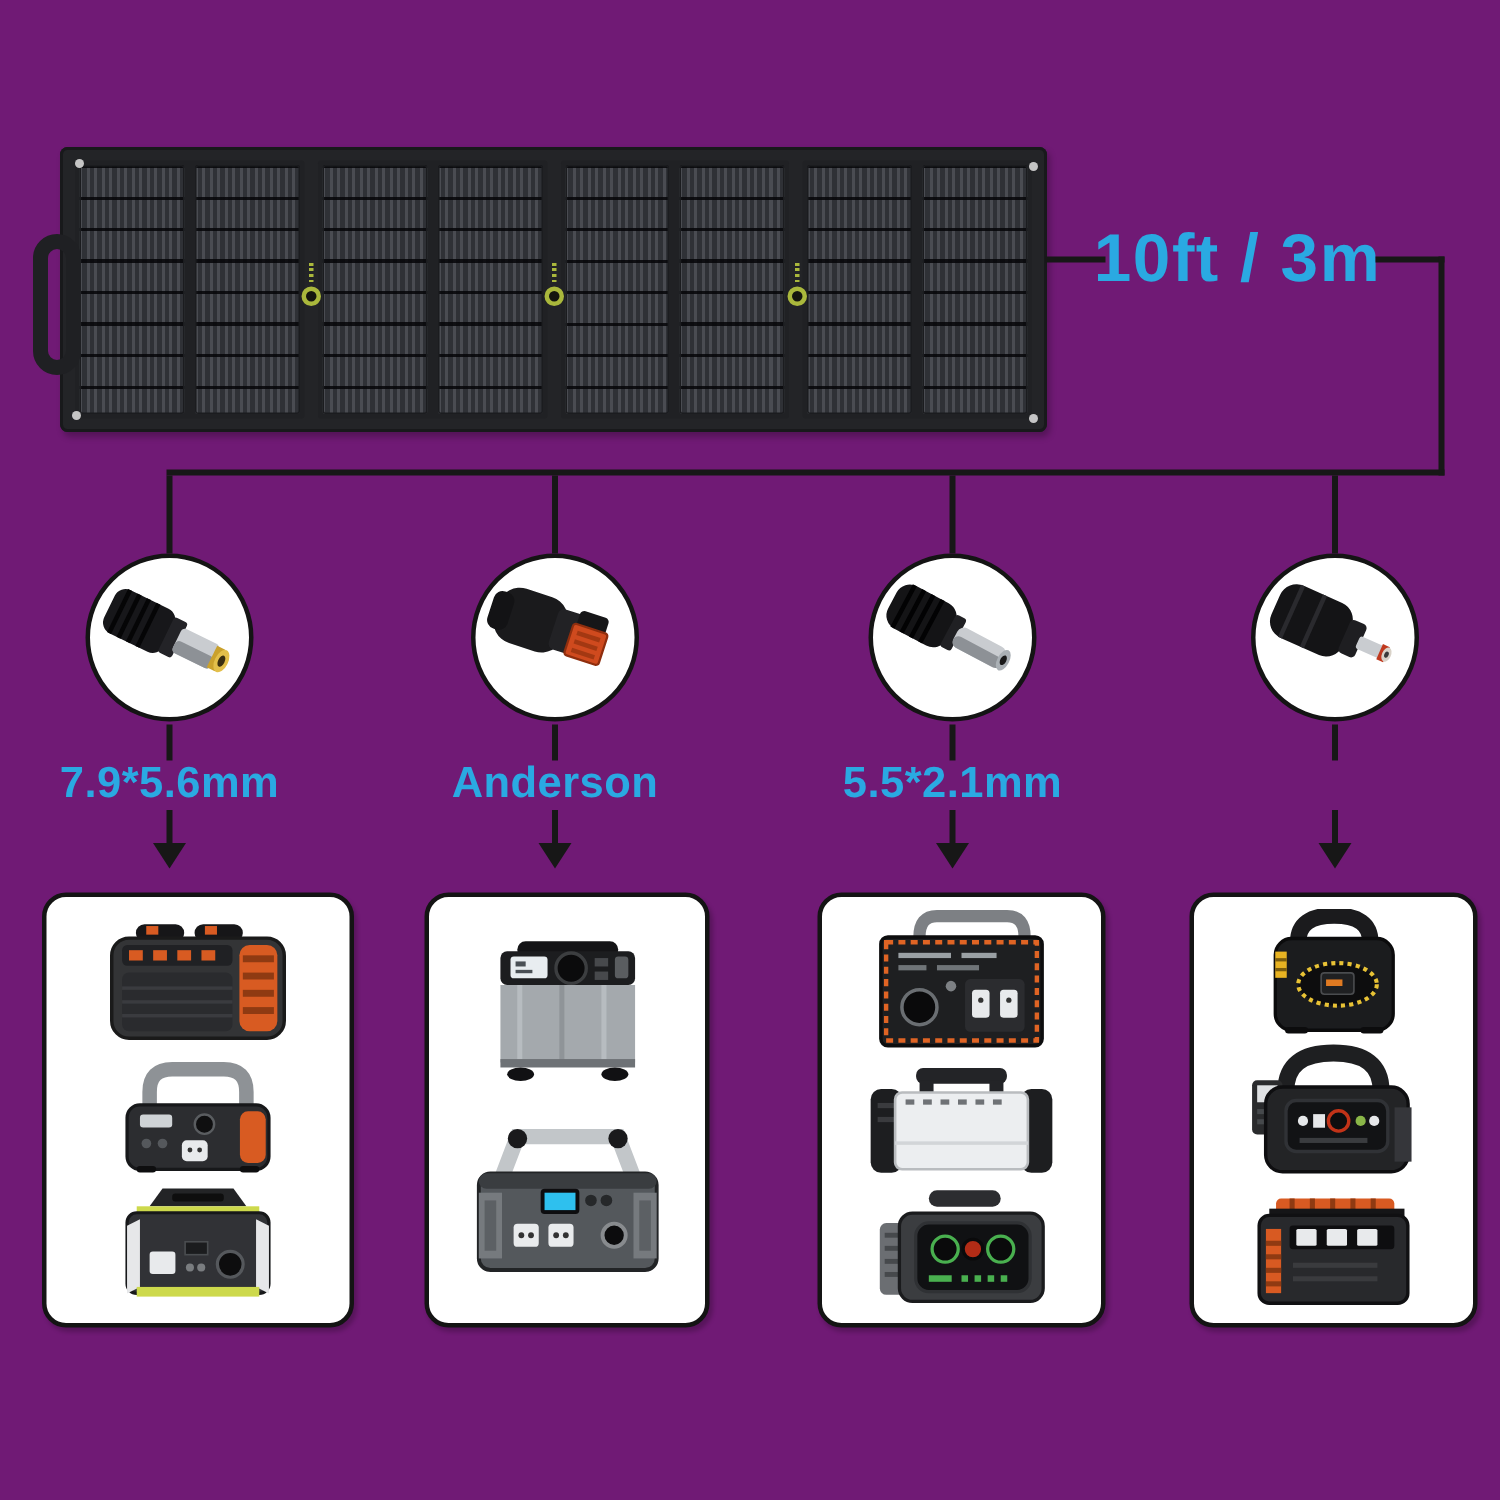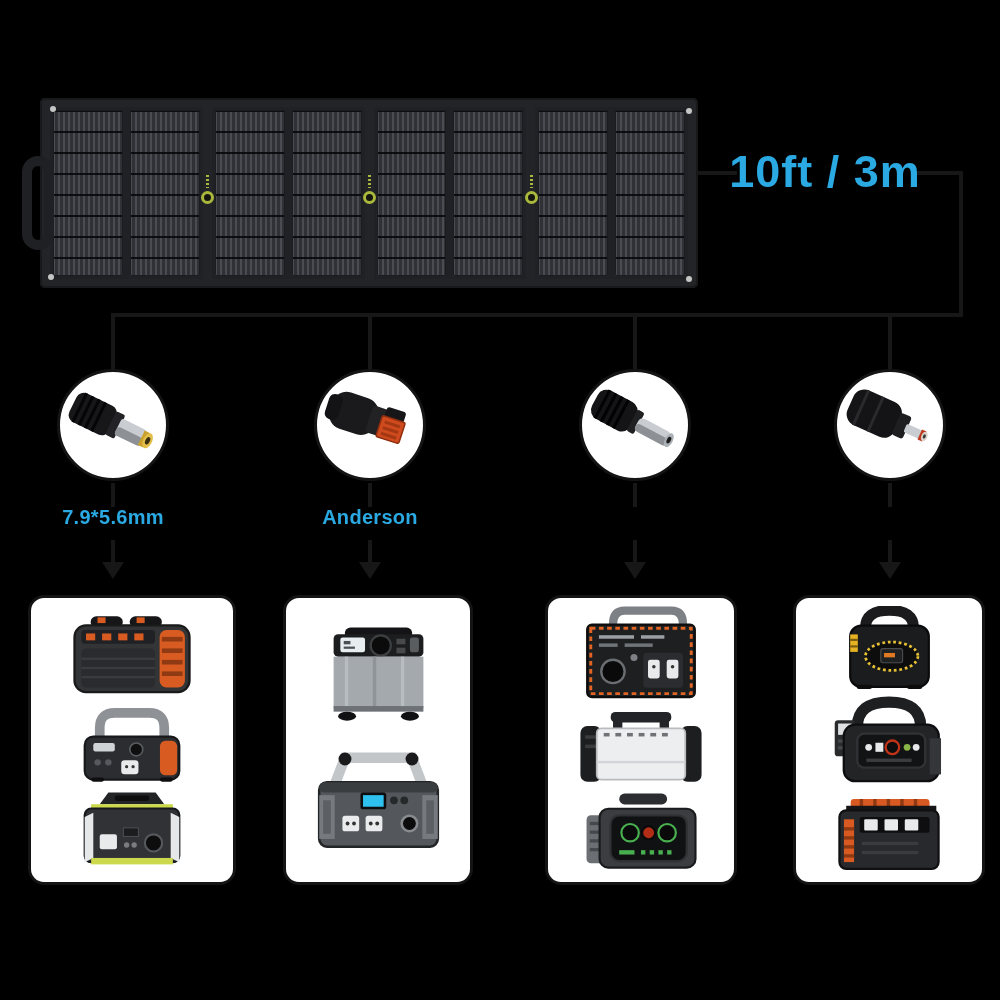--- a/index.html
+++ b/index.html
@@ -1,22 +1,22 @@
 <!DOCTYPE html>
 <html><head>
 <meta charset="utf-8">
 <style>
   * { margin:0; padding:0; box-sizing:border-box; }
   html,body { background:#ffffff; }
   body { font-family:"Liberation Sans", sans-serif; }
-  #stage { position:relative; width:1000px; height:1000px; background:#000000; overflow:hidden; }
+  #stage { position:relative; width:1000px; height:1000px; background:#701a75; overflow:hidden; }
 
   .line { position:absolute; background:#171717; }
 
-  .blue-label { position:absolute; color:#2aa9e2; font-weight:700; font-size:20px;
+  .blue-label { position:absolute; color:#2aa9e2; font-weight:700; font-size:29px;
                 text-align:center; letter-spacing:.3px; }
   #cable-label { font-size:45px; font-weight:600; letter-spacing:1px; }
 
   
   #solar-panel { position:absolute; left:40px; top:98px; width:658px; height:190px;
                  background:#232427; border-radius:5px; padding:9px 10px;
                  display:flex; gap:9px; box-shadow: inset 0 0 0 2px #18191b, 2px 3px 4px rgba(0,0,0,.25); }
   .panel-section { flex:1; display:flex; gap:7px; padding:3px; background:#202124; border-radius:2px; }
   .cell-col { flex:1; border-radius:2px;
     background:
@@ -157,20 +157,21 @@
     </svg>
   </div>
 
   <div class="line" style="left:111px;top:483px;width:4px;height:24px"></div>
   <div class="line" style="left:368px;top:483px;width:4px;height:24px"></div>
   <div class="line" style="left:633px;top:483px;width:4px;height:24px"></div>
   <div class="line" style="left:888px;top:483px;width:4px;height:24px"></div>
 
   <div class="blue-label" style="left:3px;top:506px;width:220px">7.9*5.6mm</div>
   <div class="blue-label" style="left:260px;top:506px;width:220px">Anderson</div>
+  <div class="blue-label" style="left:525px;top:506px;width:220px">5.5*2.1mm</div>
 
   <div class="line" style="left:111px;top:540px;width:4px;height:24px"></div>
   <div class="line" style="left:368px;top:540px;width:4px;height:24px"></div>
   <div class="line" style="left:633px;top:540px;width:4px;height:24px"></div>
   <div class="line" style="left:888px;top:540px;width:4px;height:24px"></div>
   <div class="arrow-head" style="left:102px"></div>
   <div class="arrow-head" style="left:359px"></div>
   <div class="arrow-head" style="left:624px"></div>
   <div class="arrow-head" style="left:879px"></div>
 

